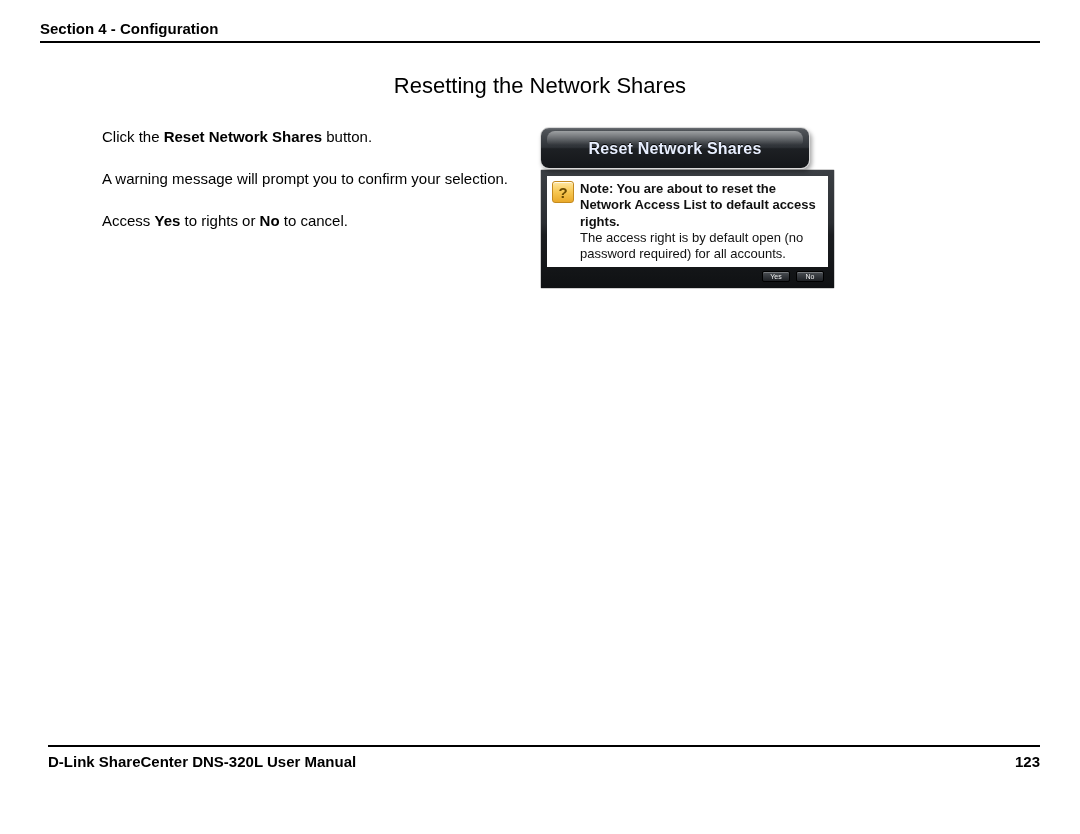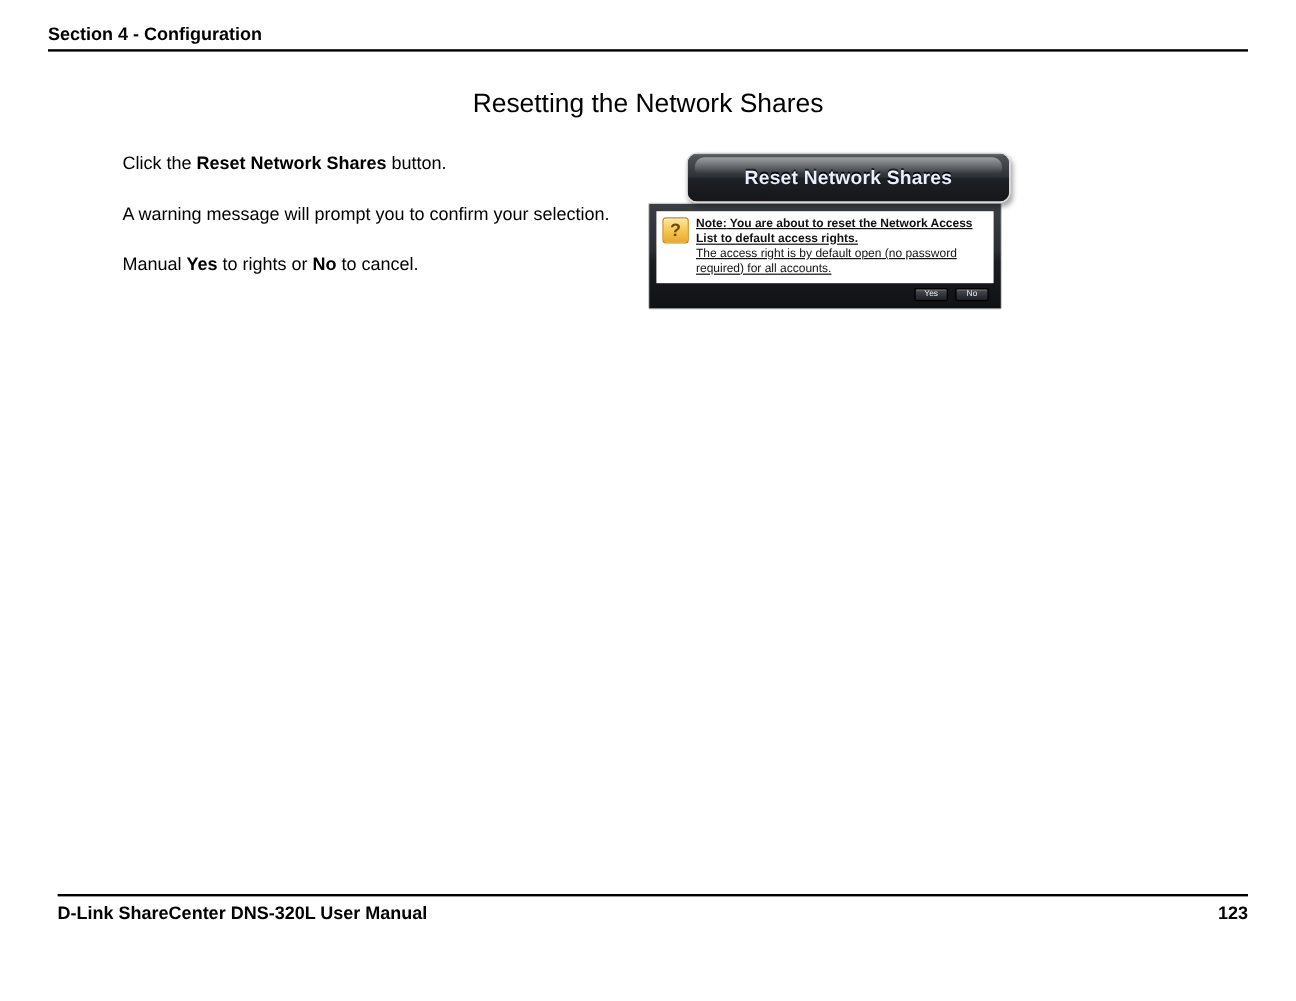--- a/index.html
+++ b/index.html
@@ -25,21 +25,21 @@
   .title {
     text-align: center;
     font-size: 22px;
     font-weight: 400;
     margin-top: 30px;
   }
   .row {
     display: flex;
     align-items: flex-start;
   }
-  .row1 { margin-top: 28px; gap: 32px; }
+  .row1 { margin-top: 28px; }
   .row2 { }
   .left-col {
     flex: 0 0 495px;
     padding-left: 62px;
     padding-right: 20px;
     font-size: 15px;
     line-height: 1.35;
   }
   .left-col .para2 { margin-top: 22px; }
   .right-col { flex: 1; }
@@ -99,24 +99,23 @@
   .qicon{
     width:22px;height:22px;flex:0 0 22px;
     background: linear-gradient(#ffe7a0,#f7c752 50%,#e9a92a);
     border:1px solid #c48a1f;
     border-radius:3px;
     display:flex;align-items:center;justify-content:center;
     color:#6a4a00;font-weight:700;font-size:15px;
     box-shadow: inset 0 1px 0 rgba(255,255,255,.8);
   }
   .dialog-text{
-    font-size:10px;
+    font-size:13px;
     line-height:1.25;
     color:#111;
-    text-decoration:underline;
   }
   .dialog-text .l1{font-weight:700;}
   .dialog-btnrow{
     display:flex; justify-content:flex-end; gap:6px;
     padding:4px 4px 2px 0;
   }
   .dbtn{
     min-width:28px;
     padding:1px 6px;
     font-size:7px;
@@ -160,21 +159,21 @@
           <span>Reset Network Shares</span>
         </div>
       </div>
     </div>
   </div>
 
   <div class="row row2">
     <div class="left-col">
       <div>A warning message will prompt you to confirm your selection.</div>
       <div class="para2">
-        <span>Manual </span><b>Yes</b><span> to rights or </span><b>No</b><span> to cancel.</span>
+        <span>Access </span><b>Yes</b><span> to rights or </span><b>No</b><span> to cancel.</span>
       </div>
     </div>
     <div class="right-col">
       <div class="dialog-wrap">
         <div class="dialog">
           <div class="dialog-inner">
             <div class="qicon">?</div>
             <div class="dialog-text">
               <span class="l1"><b>Note:</b><span> You are about to reset the Network Access List to default access rights.</span></span><br>
               <span>The access right is by default open (no password required) for all accounts.</span>

